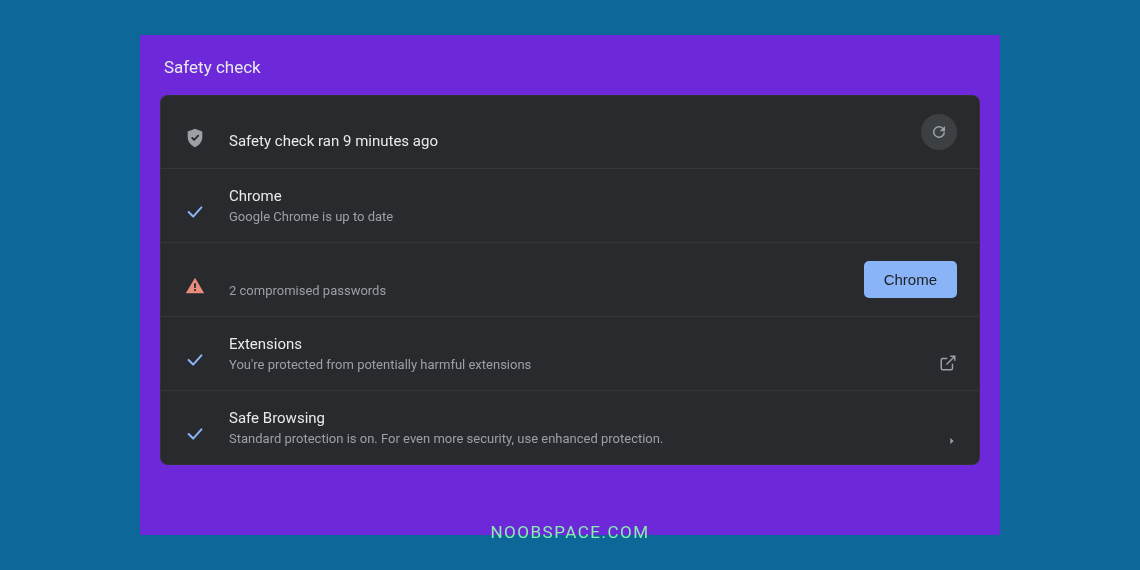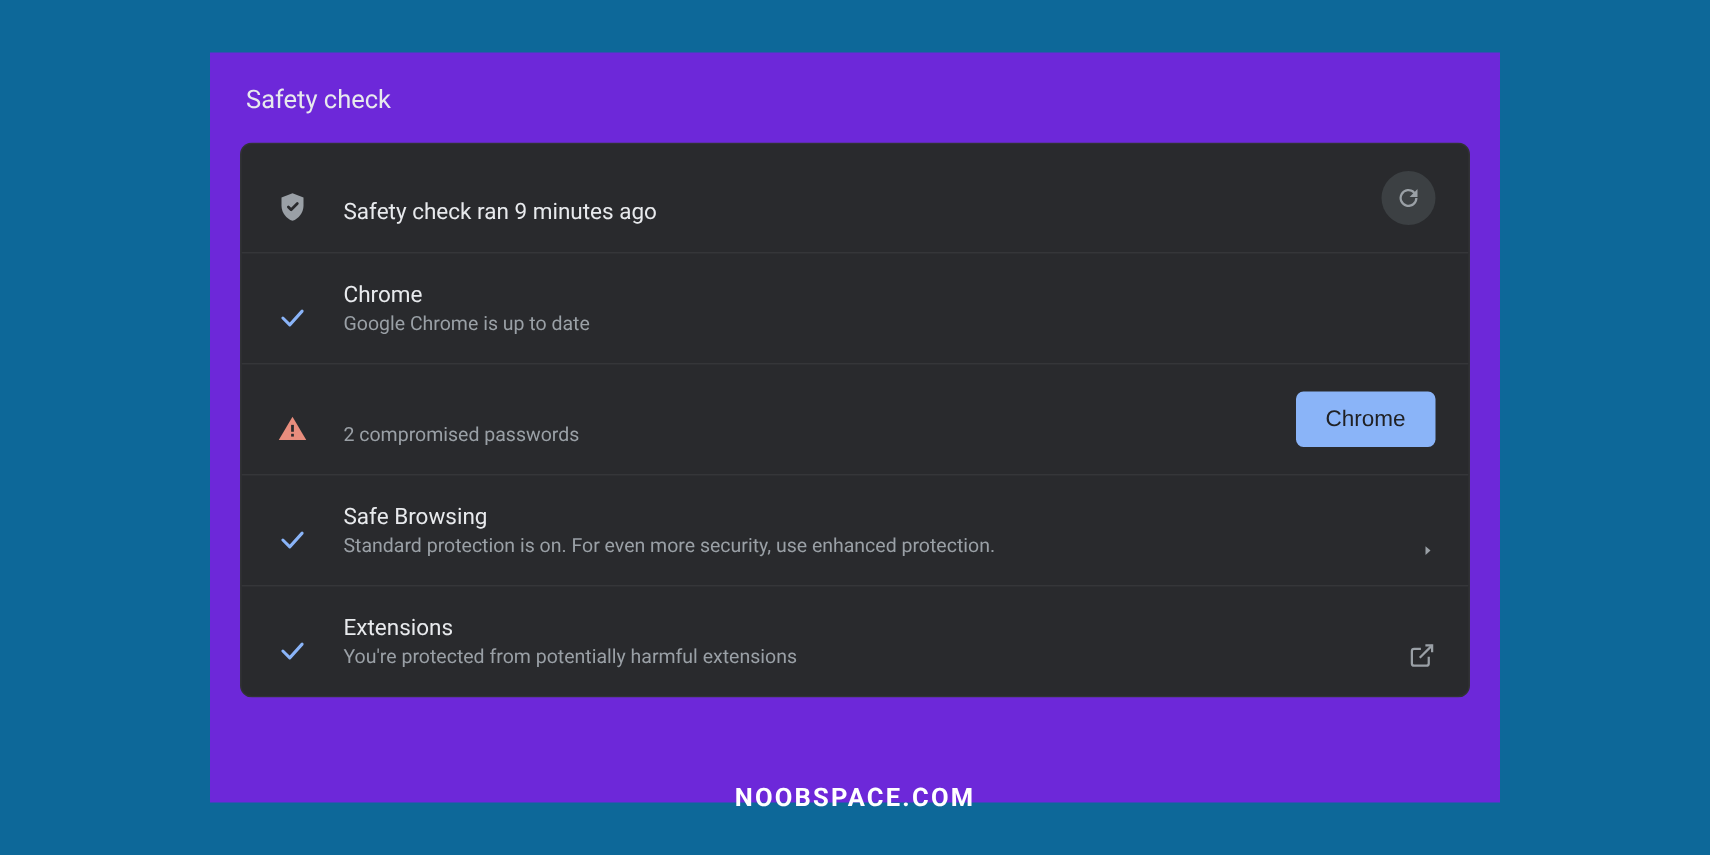--- a/index.html
+++ b/index.html
@@ -103,23 +103,23 @@
       cursor: pointer;
     }
     .header-row .row-title {
       font-size: 15px;
     }
     .watermark {
       position: absolute;
       bottom: 28px;
       left: 50%;
       transform: translateX(-50%);
-      color: #ffffff;
+      color: #86efac;
       font-size: 17px;
-      font-weight: 700;
+      font-weight: 400;
       letter-spacing: 1.5px;
       z-index: 10;
     }
   </style>
 </head>
 <body>
 
 <div class="panel">
   <div class="panel-title">Safety check</div>
 
@@ -172,45 +172,45 @@
       </div>
     </div>
 
     <div class="row">
       <div class="row-icon">
         <svg width="22" height="22" viewBox="0 0 24 24" fill="none">
           <path d="M5 12 L10 17 L19 7" stroke="#8ab4f8" stroke-width="2.2" fill="none" stroke-linecap="round" stroke-linejoin="round"></path>
         </svg>
       </div>
       <div class="row-text">
-        <div class="row-title">Safe Browsing</div>
-        <div class="row-subtitle">Standard protection is on. For even more security, use enhanced protection.</div>
-      </div>
-      <div class="row-action arrow-icon">
-        <svg width="10" height="10" viewBox="0 0 24 24" fill="#9aa0a6">
-          <path d="M8 5 L16 12 L8 19 Z"></path>
-        </svg>
-      </div>
-    </div>
-
-    <div class="row">
-      <div class="row-icon">
-        <svg width="22" height="22" viewBox="0 0 24 24" fill="none">
-          <path d="M5 12 L10 17 L19 7" stroke="#8ab4f8" stroke-width="2.2" fill="none" stroke-linecap="round" stroke-linejoin="round"></path>
-        </svg>
-      </div>
-      <div class="row-text">
         <div class="row-title">Extensions</div>
         <div class="row-subtitle">You're protected from potentially harmful extensions</div>
       </div>
       <div class="row-action external-icon">
         <svg width="18" height="18" viewBox="0 0 24 24" fill="none" stroke="#9aa0a6" stroke-width="2">
           <path d="M18 13v6a2 2 0 0 1-2 2H5a2 2 0 0 1-2-2V8a2 2 0 0 1 2-2h6"></path>
           <path d="M15 3h6v6"></path>
           <path d="M10 14 L21 3"></path>
         </svg>
       </div>
     </div>
 
+    <div class="row">
+      <div class="row-icon">
+        <svg width="22" height="22" viewBox="0 0 24 24" fill="none">
+          <path d="M5 12 L10 17 L19 7" stroke="#8ab4f8" stroke-width="2.2" fill="none" stroke-linecap="round" stroke-linejoin="round"></path>
+        </svg>
+      </div>
+      <div class="row-text">
+        <div class="row-title">Safe Browsing</div>
+        <div class="row-subtitle">Standard protection is on. For even more security, use enhanced protection.</div>
+      </div>
+      <div class="row-action arrow-icon">
+        <svg width="10" height="10" viewBox="0 0 24 24" fill="#9aa0a6">
+          <path d="M8 5 L16 12 L8 19 Z"></path>
+        </svg>
+      </div>
+    </div>
+
   </div>
 </div>
 
 <div class="watermark">NOOBSPACE.COM</div>
 
 </body></html>

